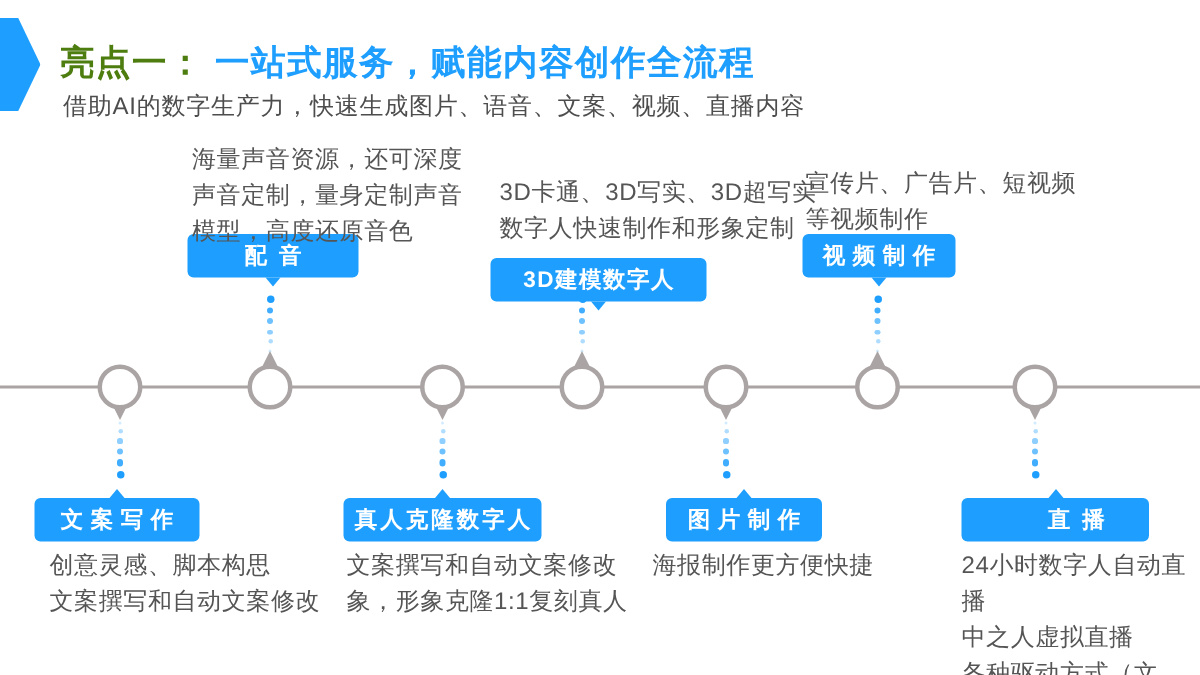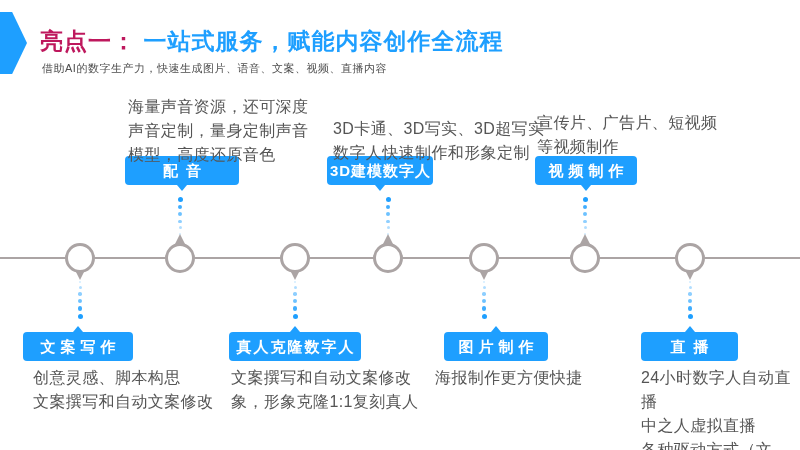--- a/index.html
+++ b/index.html
@@ -11,25 +11,25 @@
   
   .deco-arrow{
     position:absolute;left:0;top:12px;width:27px;height:62px;
     background:#1E9FFF;
     clip-path:polygon(0 0,45% 0,100% 50%,45% 100%,0 100%);
   }
   .header-title{
     position:absolute;left:40px;top:26px;
     font-size:23px;font-weight:bold;letter-spacing:1px;white-space:nowrap;
   }
-  .title-highlight{color:#be185d;margin-top:28px;}
+  .title-highlight{color:#4d7c0f;margin-top:28px;}
   .title-rest{color:#1E9FFF;}
   .subtitle{
     position:absolute;left:42px;top:61px;
-    font-size:11px;color:#4d4d4d;letter-spacing:.5px;white-space:nowrap;
+    font-size:16px;color:#4d4d4d;letter-spacing:.5px;white-space:nowrap;
   }
   
   .timeline-line{
     position:absolute;left:0;right:0;top:257px;height:2px;background:#ABA4A4;
   }
   .circle{
     position:absolute;top:243px;left:calc(var(--cx) - 15px);
     width:30px;height:30px;box-sizing:border-box;
     border:3px solid #ABA4A4;border-radius:50%;background:#fff;z-index:2;
   }
@@ -80,24 +80,24 @@
   
   .desc{
     position:absolute;font-size:16px;color:#555;line-height:24px;
     white-space:pre-line;letter-spacing:.4px;
   }
   .above .desc{bottom:auto;}
   
   .n0{--cx:80px;}  .n0 .node-box{left:23px;width:110px;}  .n0 .desc{left:33px;top:366px;}
   .n1{--cx:180px;} .n1 .node-box{left:125px;width:114px;letter-spacing:8px;text-indent:8px;} .n1 .desc{left:128px;top:95px;}
   .n2{--cx:295px;} .n2 .node-box{left:229px;width:132px;letter-spacing:2px;text-indent:2px;} .n2 .desc{left:231px;top:366px;}
-  .n3{--cx:388px;} .n3 .node-box{left:327px;width:106px;letter-spacing:1px;text-indent:1px;} .n3 .desc{left:333px;top:117px;}
+  .n3{--cx:388px;} .n3 .node-box{left:327px;width:144px;letter-spacing:1px;text-indent:1px;margin-top:16px;} .n3 .desc{left:333px;top:117px;}
   .n4{--cx:484px;} .n4 .node-box{left:444px;width:104px;} .n4 .desc{left:435px;top:366px;}
   .n5{--cx:585px;} .n5 .node-box{left:535px;width:102px;} .n5 .desc{left:537px;top:111px;}
-  .n6{--cx:690px;} .n6 .node-box{left:641px;width:97px;letter-spacing:8px;text-indent:8px;} .n6 .desc{left:641px;top:366px;}
+  .n6{--cx:690px;} .n6 .node-box{left:641px;width:97px;letter-spacing:8px;text-indent:8px;padding-left:28px;} .n6 .desc{left:641px;top:366px;}
 </style>
 </head>
 <body>
 
 <div class="deco-arrow"></div>
 
 <div class="header-title">
   <span class="title-highlight">亮点一：</span>
   <span class="title-rest">一站式服务，赋能内容创作全流程</span>
 </div>

